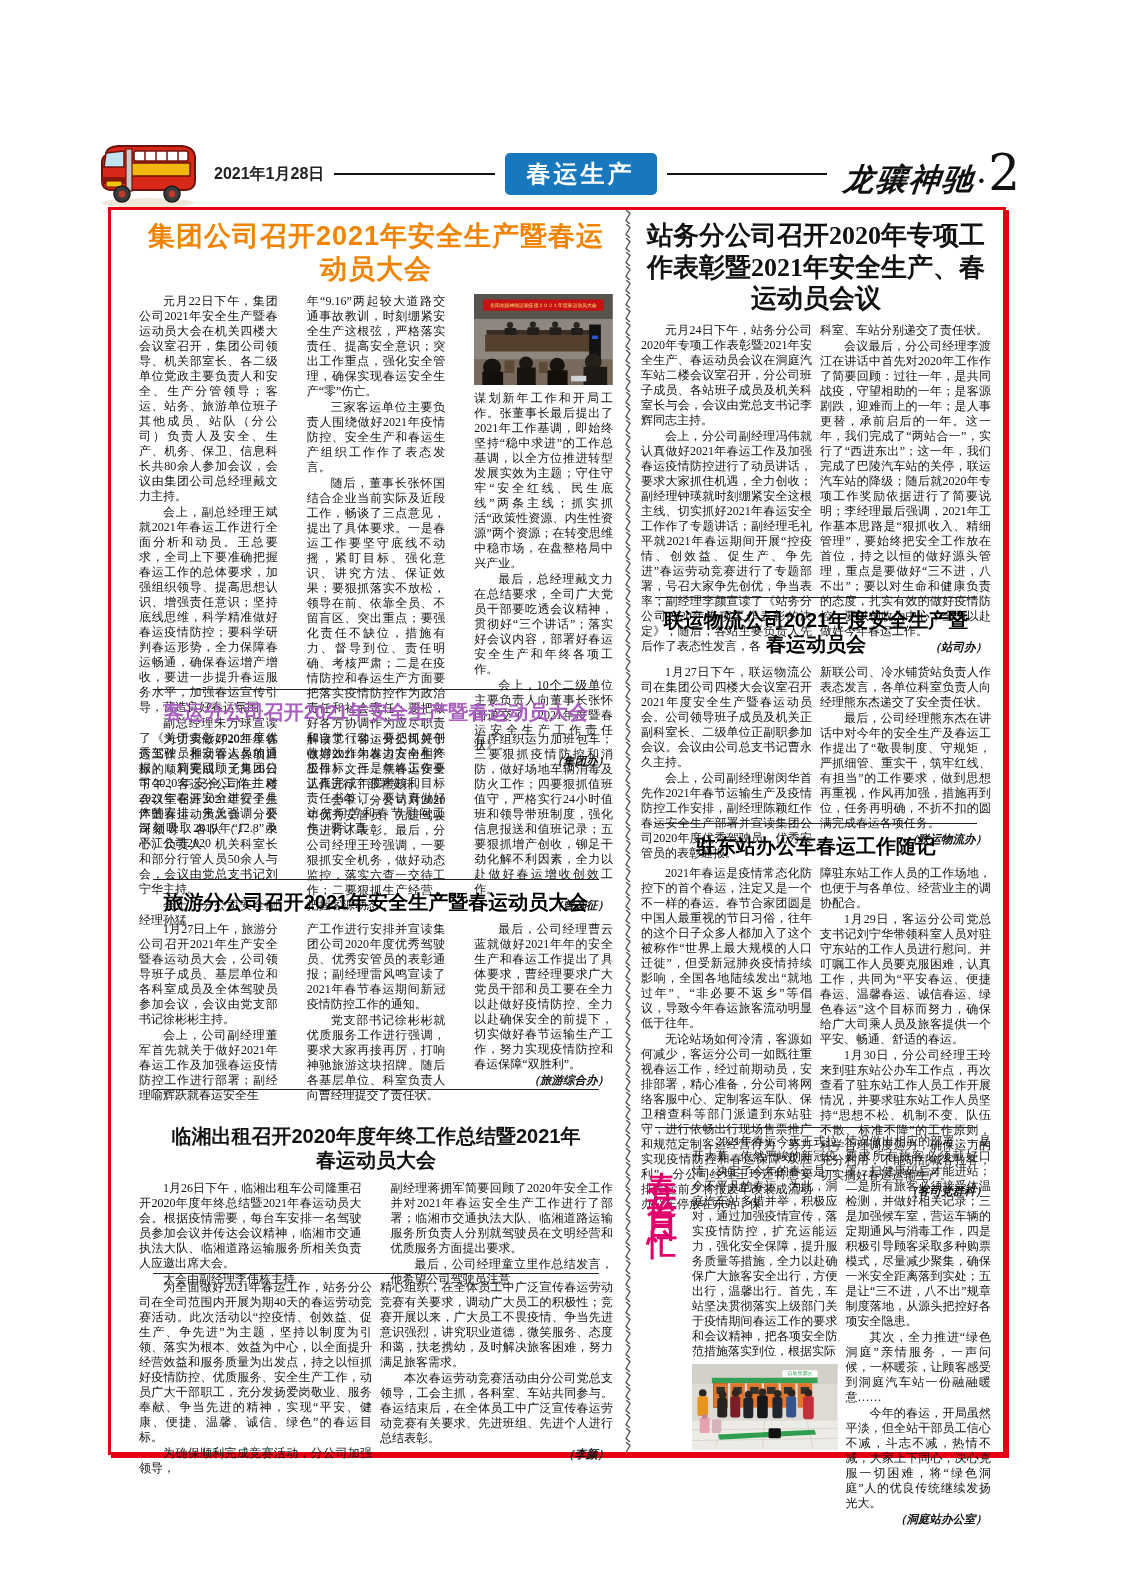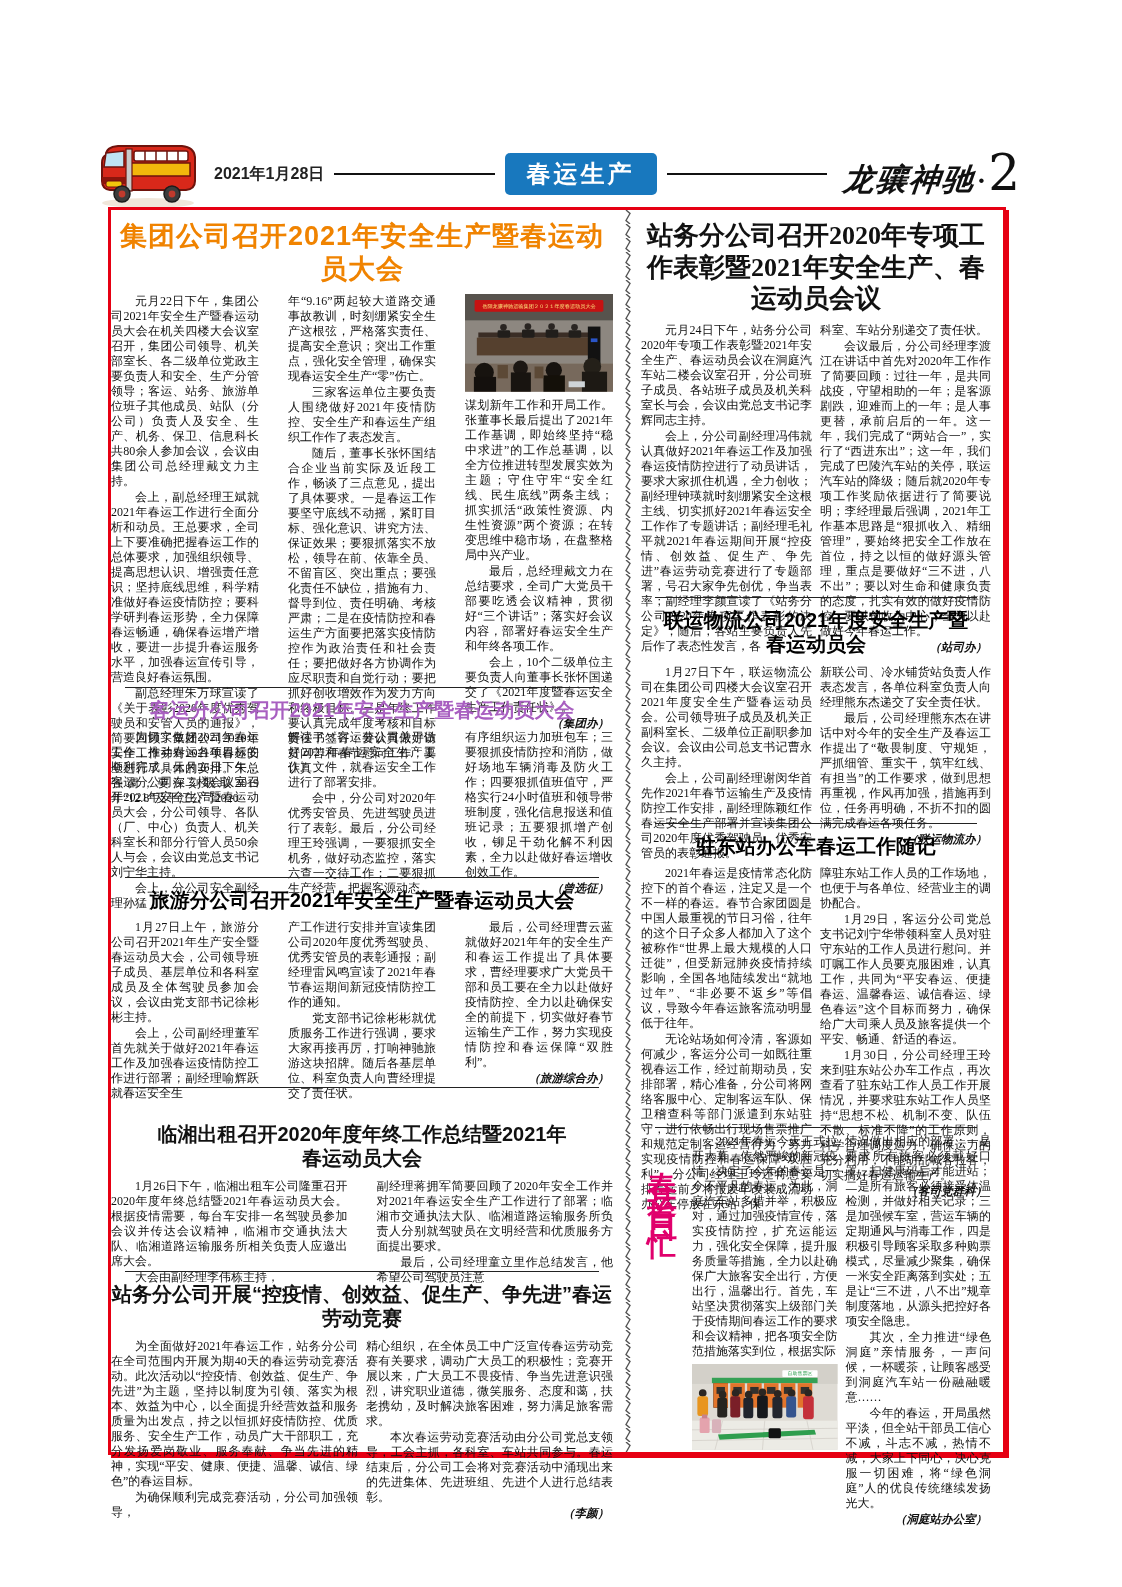--- a/index.html
+++ b/index.html
@@ -11,21 +11,21 @@
   .date{font-family:"Liberation Sans","DejaVu Sans",sans-serif;font-size:16px;font-weight:bold;color:#222;margin-left:14px;white-space:nowrap;}
   .hline{flex:1;height:2px;background:#111;margin:0 10px;}
   .badge{background:#1878be;color:#fff;font-family:"Liberation Sans","DejaVu Sans",sans-serif;font-weight:bold;font-size:24px;letter-spacing:3px;padding:5px 22px;border-radius:5px;white-space:nowrap;}
   .masthead{white-space:nowrap;display:flex;align-items:baseline;margin-left:6px;}
   .masthead .mh-script{font-family:"DejaVu Serif","Liberation Serif",serif;font-style:italic;font-weight:bold;font-size:31px;letter-spacing:2px;transform:skewX(-6deg);}
   .masthead .mh-dot{font-size:28px;font-weight:bold;margin:0 2px;}
   .masthead .mh-num{font-family:"DejaVu Serif","Liberation Serif",serif;font-size:50px;line-height:1;font-weight:normal;}
 
   
   .frame{position:absolute;left:108px;top:207px;width:898px;height:1248px;border:3px solid #e60013;box-shadow:3px 3px 0 #e60013;background:#fff;display:flex;box-sizing:border-box;}
-  .sec-left{width:512px;box-sizing:border-box;padding:6px 10px 4px 0;display:flex;flex-direction:column;}
+  .sec-left{width:512px;box-sizing:border-box;padding:6px 10px 4px 28px;display:flex;flex-direction:column;}
   .zigzag{width:10px;flex:0 0 auto;}
   .sec-right{flex:1;box-sizing:border-box;padding:6px 12px 4px 8px;display:flex;flex-direction:column;}
 
   
   .art{box-sizing:border-box;}
   .art h2{margin:4px 0 8px 0;text-align:center;font-family:"Liberation Sans","DejaVu Sans",sans-serif;font-weight:bold;line-height:1.22;}
   .t-orange{color:#f08300;font-size:27px;letter-spacing:1px;}
   .t-purple{color:#a85fc0;font-size:20px;}
   .t-black{color:#000000;font-size:20px;}
   .t-black-sm{color:#111;font-size:20px;}
@@ -201,29 +201,28 @@
         <div class="col">
           <p class="cont">副经理蒋拥军简要回顾了2020年安全工作并对2021年春运安全生产工作进行了部署；临湘市交通执法大队、临湘道路运输服务所负责人分别就驾驶员在文明经营和优质服务方面提出要求。</p>
           <p>最后，公司经理童立里作总结发言，他希望公司驾驶员注意</p>
         </div>
       </div>
     </div>
 
     <div class="divider"></div>
 
     <div class="art a-jingsai">
-      <h2 class="t-black-sm">站务分公司开展“控疫情、创效益、促生产、争先进”春运劳动竞赛</h2>
       <div class="cols2">
         <div class="col">
           <p>为全面做好2021年春运工作，站务分公司在全司范围内开展为期40天的春运劳动竞赛活动。此次活动以“控疫情、创效益、促生产、争先进”为主题，坚持以制度为引领、落实为根本、效益为中心，以全面提升经营效益和服务质量为出发点，持之以恒抓好疫情防控、优质服务、安全生产工作，动员广大干部职工，充分发扬爱岗敬业、服务奉献、争当先进的精神，实现“平安、健康、便捷、温馨、诚信、绿色”的春运目标。</p>
           <p>为确保顺利完成竞赛活动，分公司加强领导，</p>
         </div>
         <div class="col">
           <p class="cont">精心组织，在全体员工中广泛宣传春运劳动竞赛有关要求，调动广大员工的积极性；竞赛开展以来，广大员工不畏疫情、争当先进意识强烈，讲究职业道德，微笑服务、态度和蔼，扶老携幼，及时解决旅客困难，努力满足旅客需求。</p>
-          <p>本次春运劳动竞赛活动由分公司党总支领导，工会主抓，各科室、车站共同参与。春运结束后，分公司工会将对竞赛活动中涌现出来的先进集体、先进班组、先进个人进行总结表彰。</p>
+          <p>本次春运劳动竞赛活动由分公司党总支领导，工会主抓，各科室、车站共同参与。春运结束后，在全体员工中广泛宣传春运劳动竞赛有关要求、先进班组、先进个人进行总结表彰。</p>
           <p class="byline">（李颜）</p>
         </div>
       </div>
     </div>
   </div>
 
   <div class="zigzag">
     <svg width="10" height="100%" preserveAspectRatio="none">
       <defs>
         <pattern id="zz" width="10" height="14" patternUnits="userSpaceOnUse">

